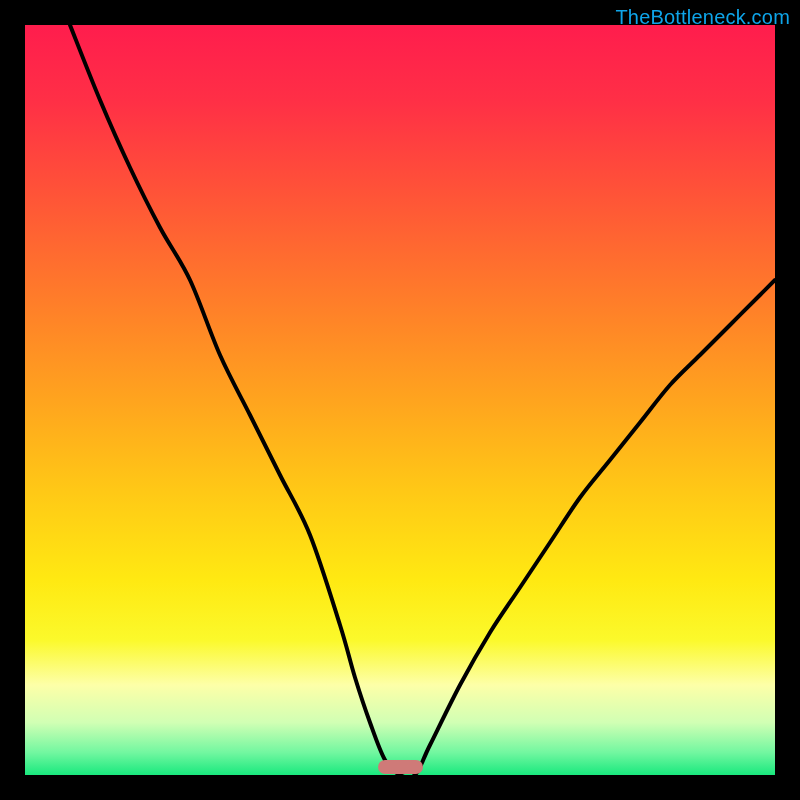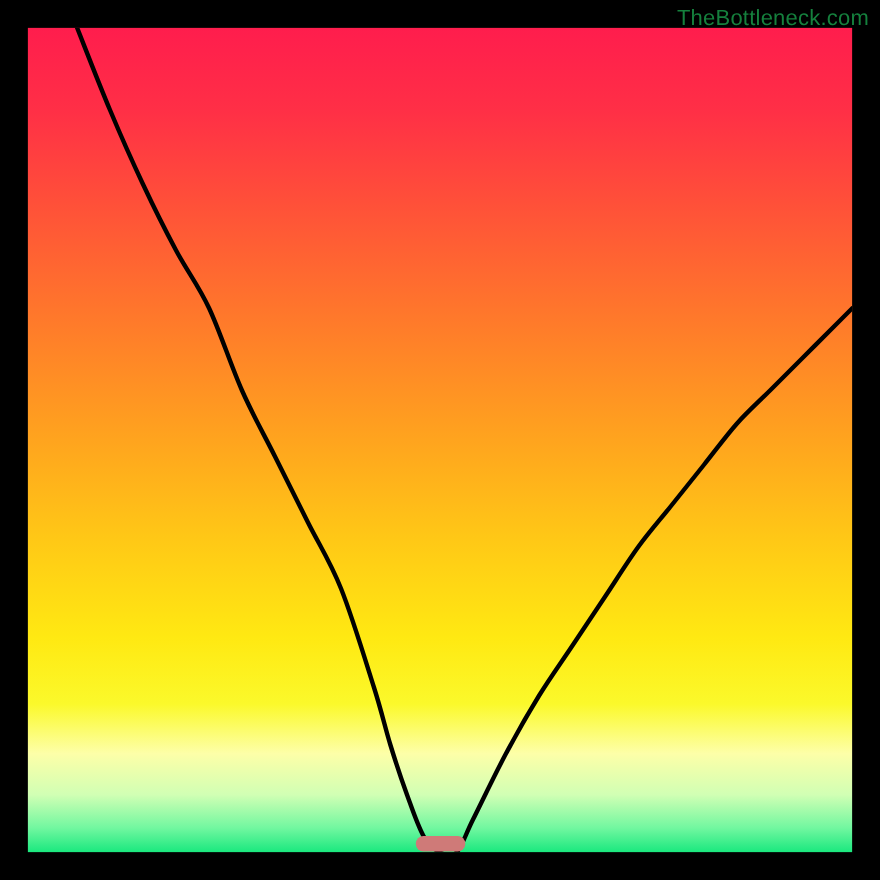--- a/index.html
+++ b/index.html
@@ -14,21 +14,21 @@
   .frame {
     position: relative;
     width: 800px;
     height: 800px;
     background: #000;
   }
   .watermark {
     position: absolute;
     top: 6px;
     right: 10px;
-    color: #15803d;
+    color: #0ea5e9;
     font-size: 20px;
     font-weight: 500;
     z-index: 5;
     letter-spacing: 0.2px;
   }
   .plot-area {
     position: absolute;
     left: 25px;
     top: 25px;
     width: 750px;

